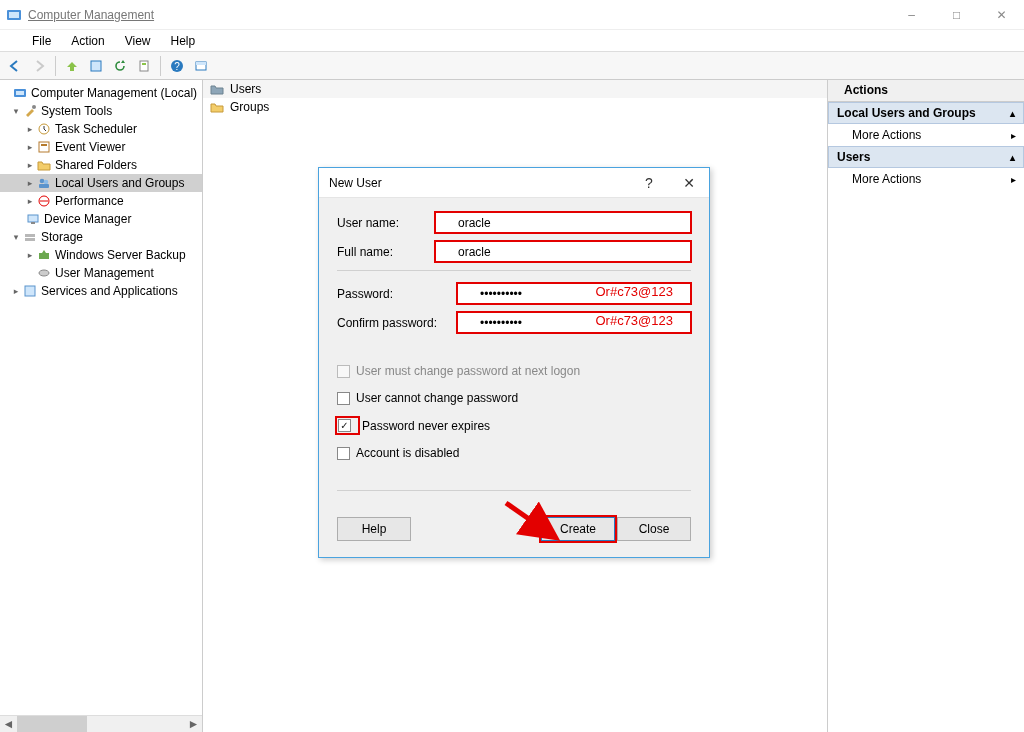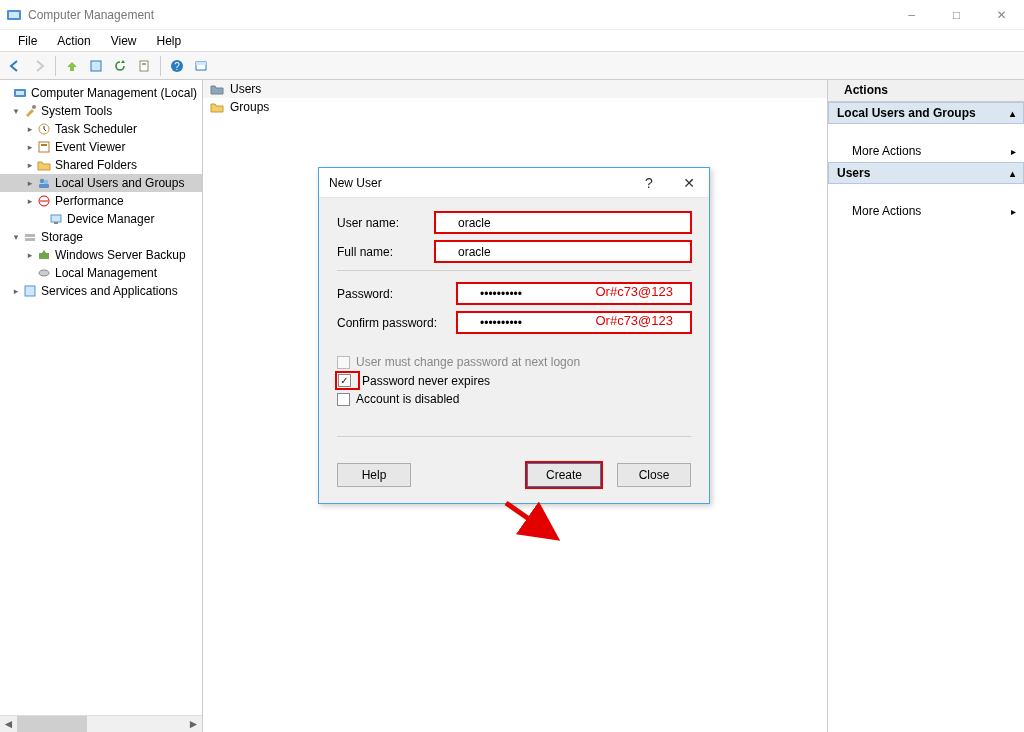--- a/index.html
+++ b/index.html
@@ -21,32 +21,32 @@
     align-items: center;
     padding-left: 6px;
     color: #777;
     border-bottom: 1px solid #eee;
   }
   .titlebar .appicon {
     width: 16px; height: 16px;
     margin-right: 6px;
     display:flex;align-items:center;justify-content:center;
   }
-  .titlebar .title { flex: 1; }
+  .titlebar .title { flex: 1; text-decoration: underline; }
   .winbtns { display:flex; height:100%; }
   .winbtn {
     width: 45px; height:100%;
     display:flex; align-items:center; justify-content:center;
     color:#888;
   }
   
   .menubar {
     height: 22px;
     display:flex; align-items:center;
-    padding-left: 8px;
+    padding-left: 22px;
     border-bottom:1px solid #ddd;
   }
   .menuitem { padding: 2px 10px; }
   
   .toolbar {
     height: 28px;
     display:flex; align-items:center;
     border-bottom:1px solid #ccc;
     background:#f7f7f7;
     padding-left:4px;
@@ -124,21 +124,21 @@
     padding:3px 16px;font-weight:600;
   }
   .agrp{
     background:#dce6f1;
     border:1px solid #b5c8e0;
     padding:3px 8px;font-weight:600;
     display:flex;align-items:center;justify-content:space-between;
   }
   .aitem{
     padding:4px 8px 4px 24px;
-    display:flex;align-items:center;justify-content:space-between;margin-top:16px;
+    display:flex;align-items:center;justify-content:space-between;
   }
   .tri{font-size:10px;}
   
   .dialog{
     position:absolute;
     left:318px; top:167px;
     width:392px;
     background:#f0f0f0;
     border:1px solid #4aa3df;
     box-shadow:2px 2px 6px rgba(0,0,0,.2);
@@ -157,21 +157,21 @@
   .frow{display:flex;align-items:center;margin-bottom:8px;}
   .flabel{width:98px;color:#000;}
   .finput{
     flex:1;height:21px;border:1px solid #888;background:#fff;
     padding:0 4px;font-family:inherit;font-size:12px;
   }
   .redbox{outline:2px solid #e30000;outline-offset:-1px;padding-left:22px;}
   .dhr{border:0;border-top:1px solid #d0d0d0;margin:8px 0 12px;}
   .pwdwrap{position:relative;flex:1;}
   .pwdanno{position:absolute;right:18px;top:1px;color:#e30000;font-size:13px;pointer-events:none;}
-  .chkrow{display:flex;align-items:center;margin:4px 0;font-size:12px;}
+  .chkrow{display:flex;align-items:center;margin:13px 0;font-size:12px;}
   .chkbox{
     width:13px;height:13px;border:1px solid #888;background:#fff;margin-right:6px;
     display:flex;align-items:center;justify-content:center;font-size:10px;
   }
   .chkrow.disabled{color:#888;}
   .chkrow.disabled .chkbox{border-color:#bbb;background:#f8f8f8;}
   .chkred{outline:2px solid #e30000;padding:1px;}
   .dbtnrow{display:flex;justify-content:space-between;padding:4px 18px 16px;}
   .dbtn{
     width:74px;height:24px;border:1px solid #adadad;background:#e7e7e7;
@@ -328,21 +328,21 @@
       <div class="trow" style="padding-left:24px">
         <span class="twist">▸</span>
         <span class="ticon">
             <svg width="14" height="14">
               <circle cx="7" cy="7" r="5" fill="#fff" stroke="#e30000"></circle>
               <path d="M3 7 L11 7" stroke="#e30000"></path>
             </svg>
           </span>
         <span>Performance</span>
       </div>
-      <div class="trow" style="padding-left:36px">
+      <div class="trow" style="padding-left:13px">
         <span class="twist"></span>
         <span class="ticon">
             <svg width="14" height="14">
               <rect x="2" y="3" width="10" height="7" fill="#cfe6fb" stroke="#5a93cc"></rect>
               <rect x="5" y="10" width="4" height="2" fill="#888"></rect>
             </svg>
           </span>
         <span>Device Manager</span>
       </div>
       <div class="trow" style="padding-left:10px">
@@ -365,21 +365,21 @@
           </span>
         <span>Windows Server Backup</span>
       </div>
       <div class="trow" style="padding-left:24px">
         <span class="twist"></span>
         <span class="ticon">
             <svg width="14" height="14">
               <ellipse cx="7" cy="7" rx="5" ry="3" fill="#ccc" stroke="#888"></ellipse>
             </svg>
           </span>
-        <span>Local Management</span>
+        <span>User Management</span>
       </div>
       <div class="trow" style="padding-left:10px">
         <span class="twist">▸</span>
         <span class="ticon">
             <svg width="14" height="14">
               <rect x="2" y="2" width="10" height="10" fill="#cfe6fb" stroke="#5a93cc"></rect>
             </svg>
           </span>
         <span>Services and Applications</span>
       </div>
@@ -461,34 +461,38 @@
         <input class="finput redbox" style="width: 100%;" value="••••••••••">
         <span class="pwdanno">Or#c73@123</span>
       </div>
     </div>
     <div style="height:10px"></div>
     <div class="chkrow disabled">
       <span class="chkbox"></span>
       <span>User must change password at next logon</span>
     </div>
     <div class="chkrow">
+      <span class="chkbox"></span>
+      <span>User cannot change password</span>
+    </div>
+    <div class="chkrow">
       <span class="chkred">
           <span class="chkbox" style="color:#222">✓</span>
         </span>
       <span style="margin-left:4px">Password never expires</span>
     </div>
     <div class="chkrow">
       <span class="chkbox"></span>
       <span>Account is disabled</span>
     </div>
     <hr class="dhr" style="margin-top:30px">
   </div>
   <div class="dbtnrow">
     <button class="dbtn">Help</button>
-    <div style="display:flex;gap:16px">
+    <div style="display:flex;gap:2px">
       <button class="dbtn primary">Create</button>
       <button class="dbtn">Close</button>
     </div>
   </div>
 </div>
 
 <div class="redarrow">
   <svg width="70" height="50">
     <defs>
         <marker id="ah" markerWidth="8" markerHeight="8" refX="6" refY="4" orient="auto">

